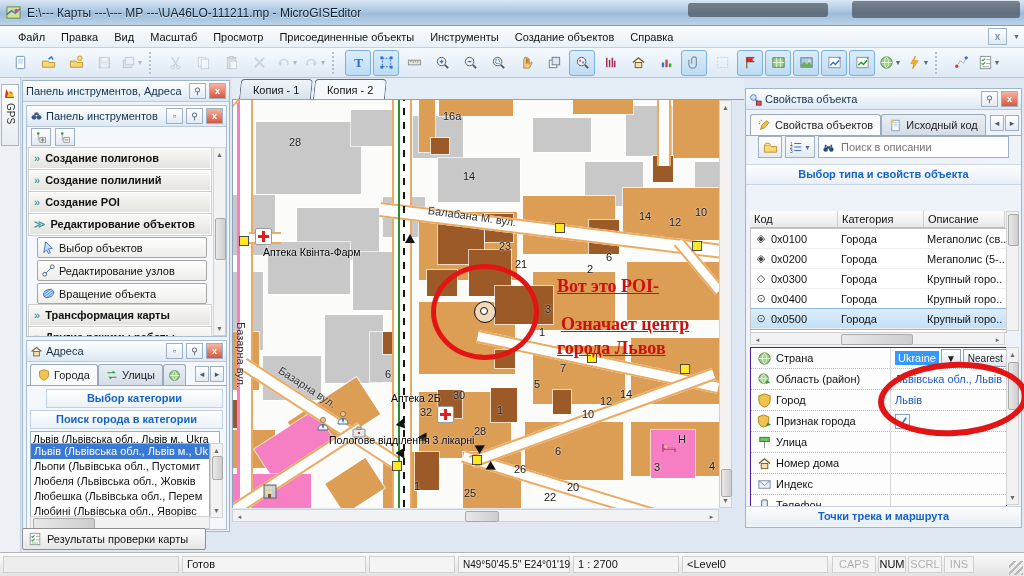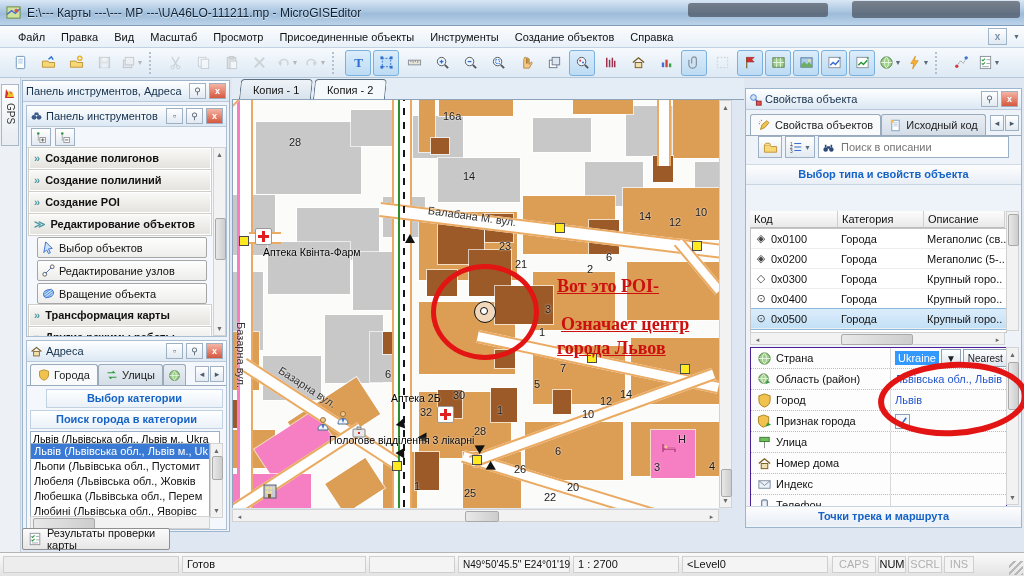--- a/index.html
+++ b/index.html
@@ -98,21 +98,21 @@
        font-family:"Liberation Serif",serif;white-space:nowrap;z-index:60}
   
   #statusbar{left:0;top:552px;width:1024px;height:24px;background:linear-gradient(#fafafa,#e3e3e3);
     border-top:1px solid #b5b5b5;box-sizing:border-box}
   .scell{position:absolute;top:3px;height:17px;line-height:17px;padding-left:5px;box-sizing:border-box;
     box-shadow:inset 0 0 0 1px #cfcfcf;background:#f4f4f4;white-space:nowrap;overflow:hidden}
   .lock{text-align:center;padding:0;color:#b0b0b0}
   .lock.on{color:#111}
   .grip{position:absolute;right:1px;bottom:1px;width:14px;height:14px;
     background:repeating-linear-gradient(135deg,transparent 0 3px,#b8b8b8 3px 5px)}
-  #results-btn{left:22px;top:528px;width:148px;height:22px;border:1px solid #8f8f8f;border-radius:2px;
+  #results-btn{left:22px;top:528px;width:184px;height:22px;border:1px solid #8f8f8f;border-radius:2px;
     background:linear-gradient(#fbfbfb,#e7e7e7);display:flex;align-items:center;gap:5px;padding-left:5px;box-sizing:border-box}
   
   #leftrail{left:0;top:78px;width:20px;height:474px;background:#edf1f6;border-right:1px solid #c3d0dd}
   #gps-tab{position:absolute;left:1px;top:6px;width:18px;height:62px;border:1px solid #a8b8c8;background:linear-gradient(#fdfdfd,#e8edf2);
     display:flex;flex-direction:column;align-items:center;padding-top:3px;box-sizing:border-box}
   #gps-tab .vt{writing-mode:vertical-rl;font-size:10px;color:#333;margin-top:3px}
   svg{display:block}
 </style>
 </head>
 <body>

